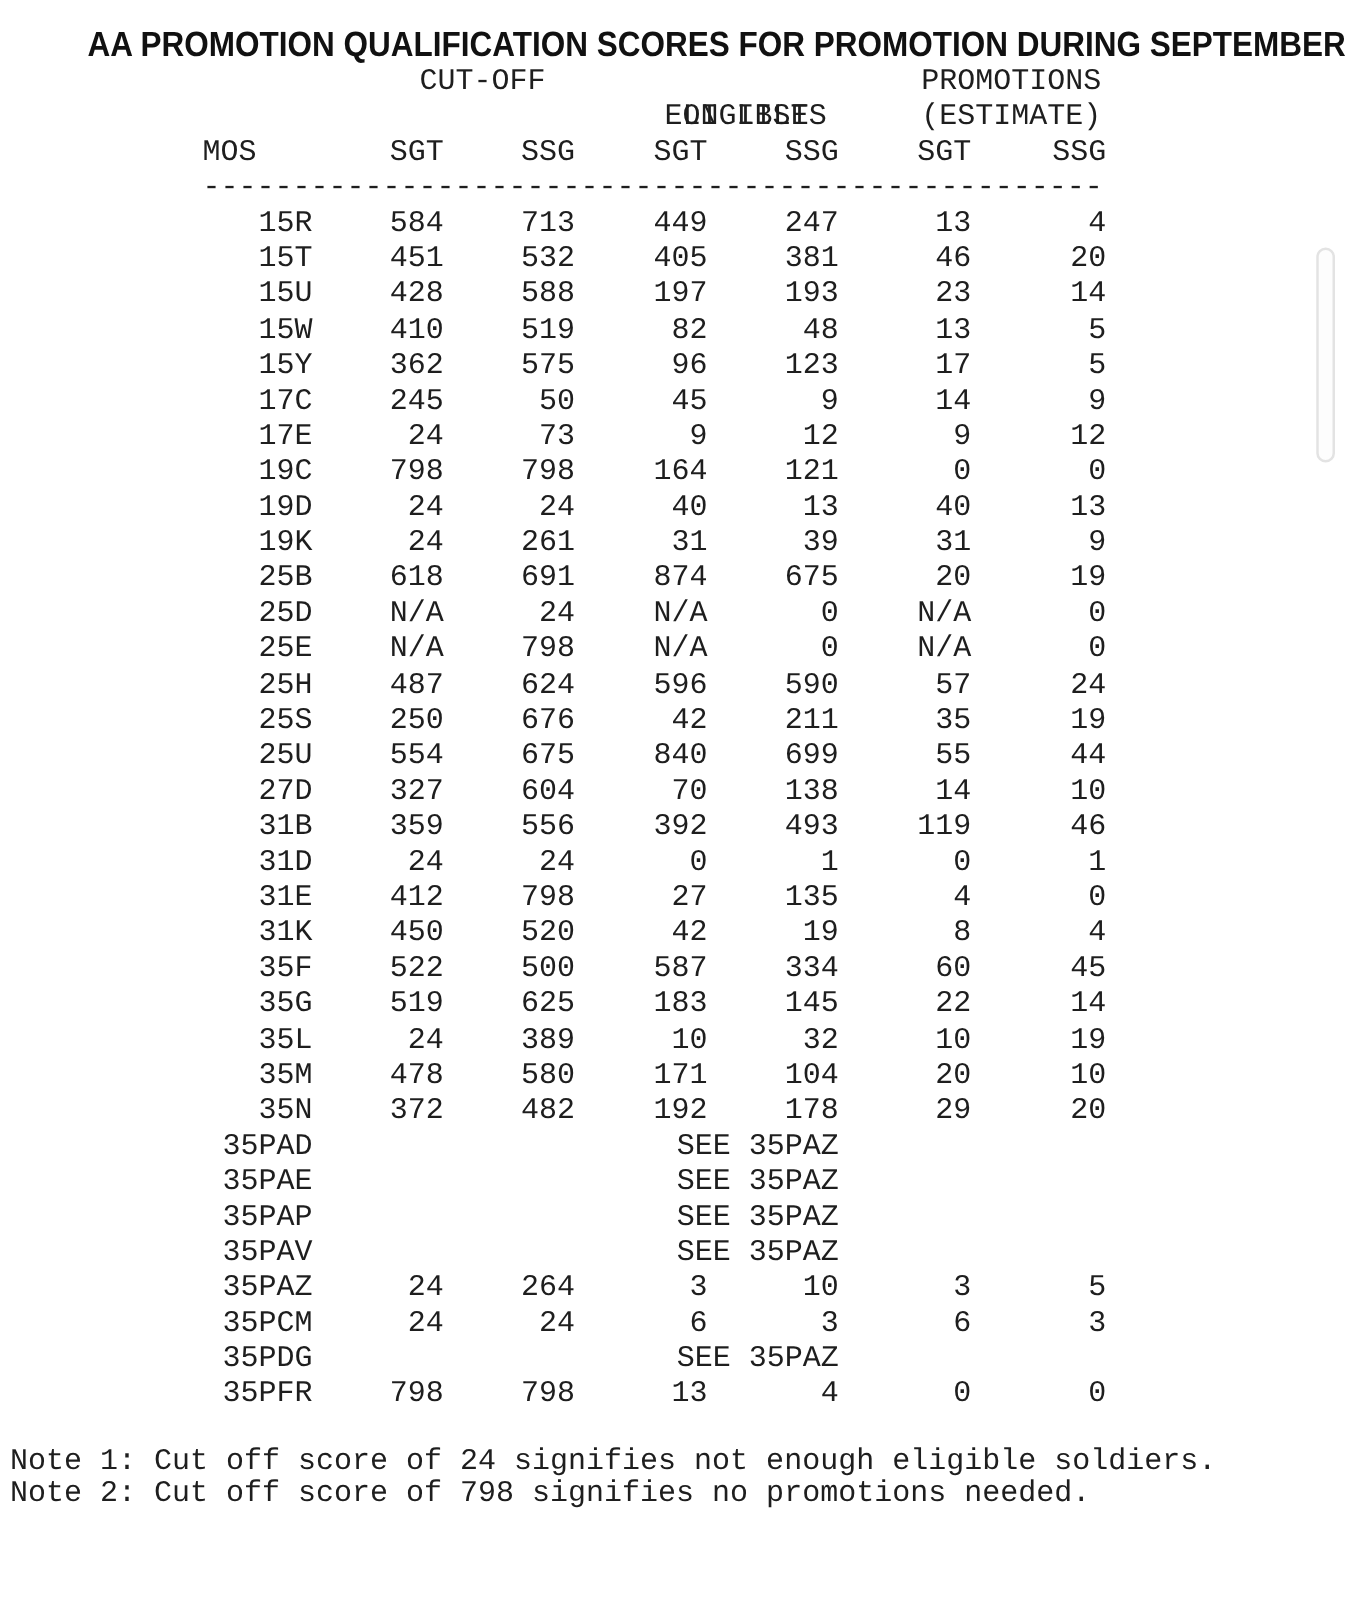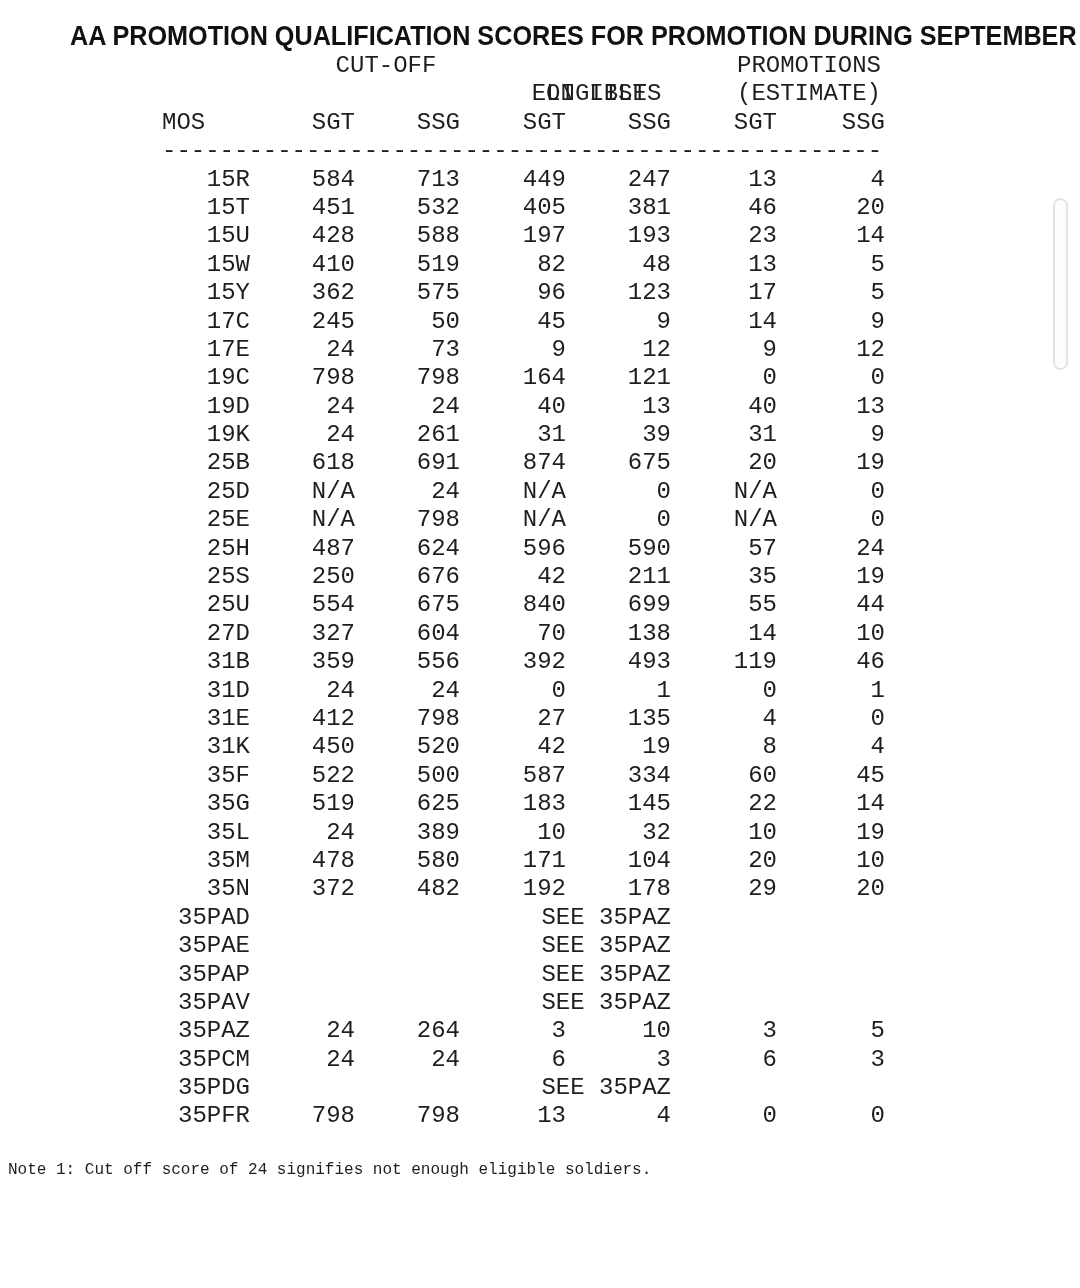--- a/index.html
+++ b/index.html
@@ -56,21 +56,21 @@
     text-align: right;
     white-space: nowrap;
   }
   .sep {
     grid-column: 1 / -1;
     overflow: hidden;
     white-space: nowrap;
   }
   .notes {
     margin: 26px 0 0 8px;
-    font-size: 16px;
+    font-size: 24px;
     line-height: 26px;
     white-space: nowrap;
   }
   .scrollbar-thumb {
     position: absolute;
     top: 198px;
     right: 12px;
     width: 11px;
     height: 168px;
     border: 2px solid #e3e3e3;
@@ -393,15 +393,16 @@
         <div class="cell num">4</div>
         <div class="cell num">0</div>
         <div class="cell num">0</div>
       </div>
     </div>
 
 </div>
 
 <div class="notes">
   <div>Note 1: Cut off score of 24 signifies not enough eligible soldiers.</div>
+  <div>Note 2: Cut off score of 798 signifies no promotions needed.</div>
 </div>
 
 <div class="scrollbar-thumb"></div>
 
 </body></html>

